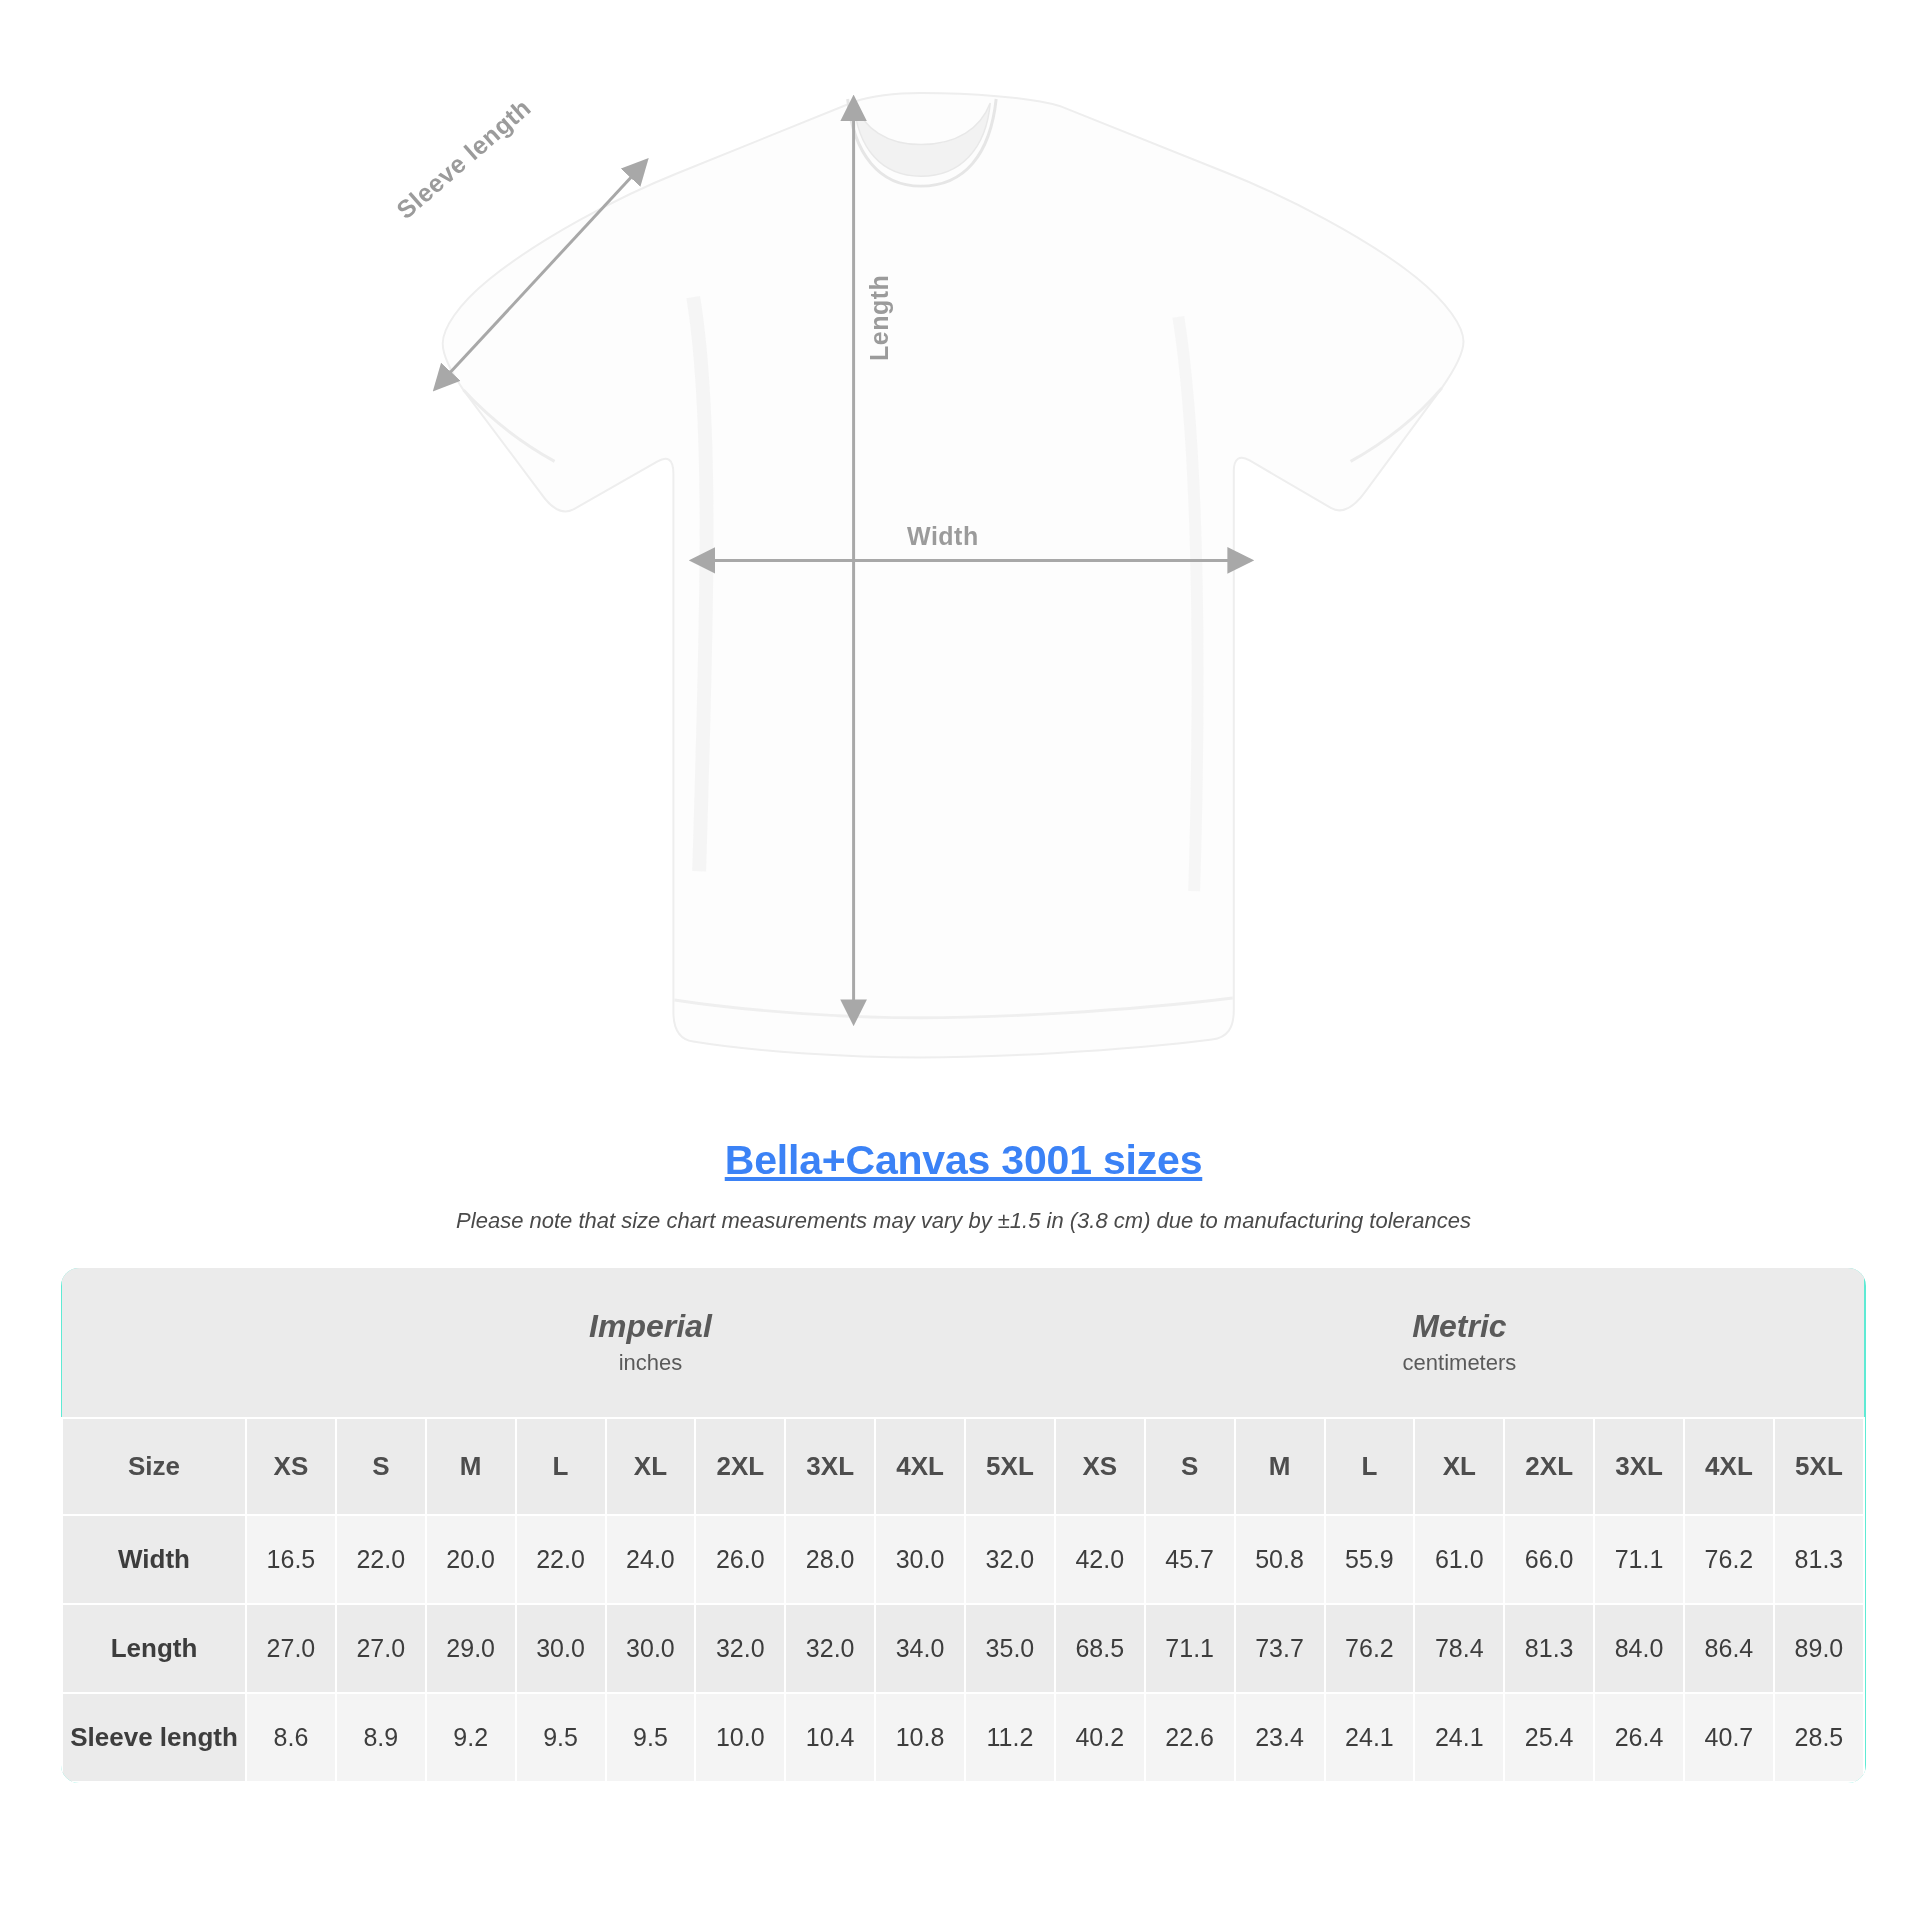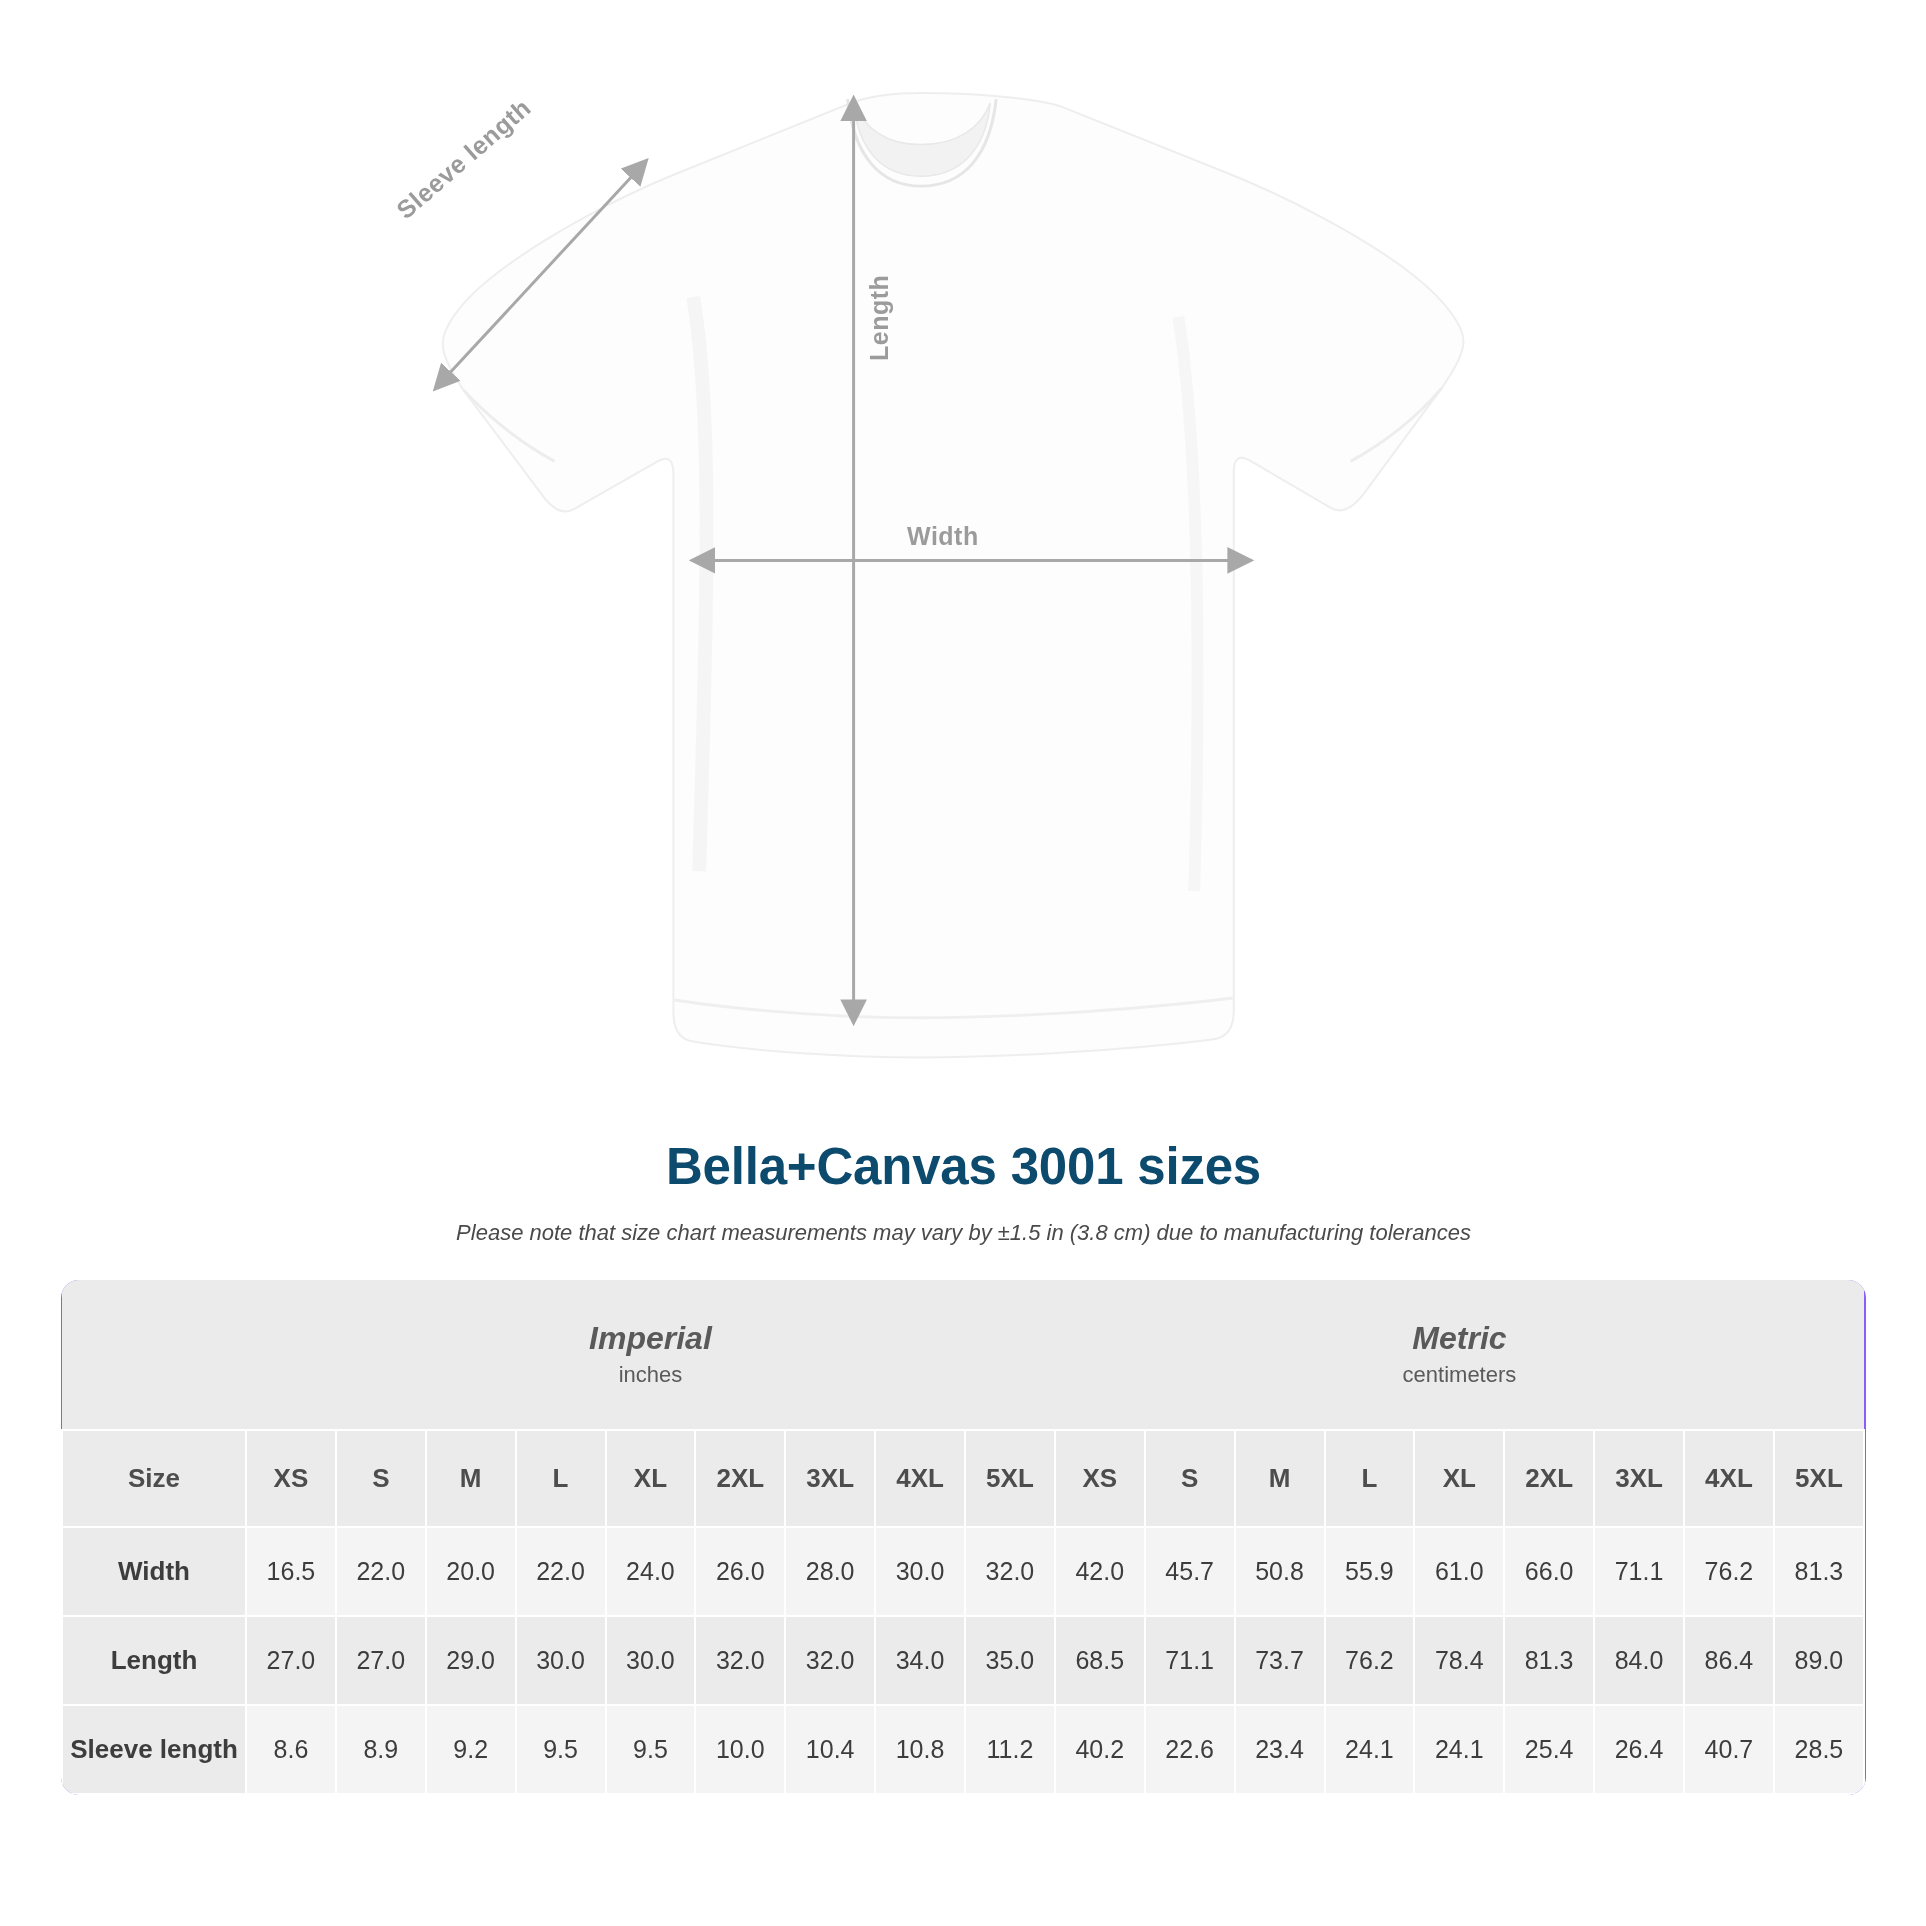--- a/index.html
+++ b/index.html
@@ -59,38 +59,39 @@
     left: 907px;
     top: 522px;
   }
 
   
   .title-block {
     text-align: center;
     margin-top: 38px;
   }
   .chart-title {
-    font-size: 51px;
-    font-weight: bold;
-    color: #0c4a6e;
+    font-size: 41px;
+    font-weight: bold;
+    color: #3b82f6;
     letter-spacing: -0.2px;
+    text-decoration: underline;
   }
   .chart-note {
     font-size: 22px;
     font-style: italic;
     color: #4a4a4a;
     margin-top: 24px;
   }
 
   
   .table-wrap {
     margin: 34px 61px 0 61px;
     border-radius: 18px;
     overflow: hidden;
-    background: #8b5cf6;
+    background: #5eead4;
   }
   table.size-table {
     border-collapse: collapse;
     width: 1804px;
     table-layout: fixed;
   }
   table.size-table td,
   table.size-table th {
     border: 2px solid #ffffff;
     text-align: center;

